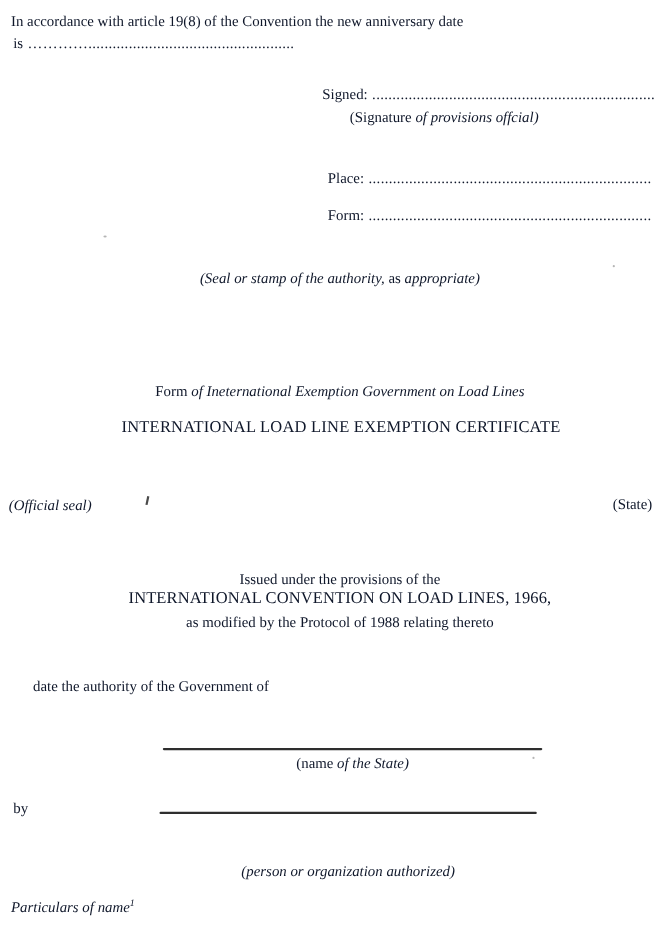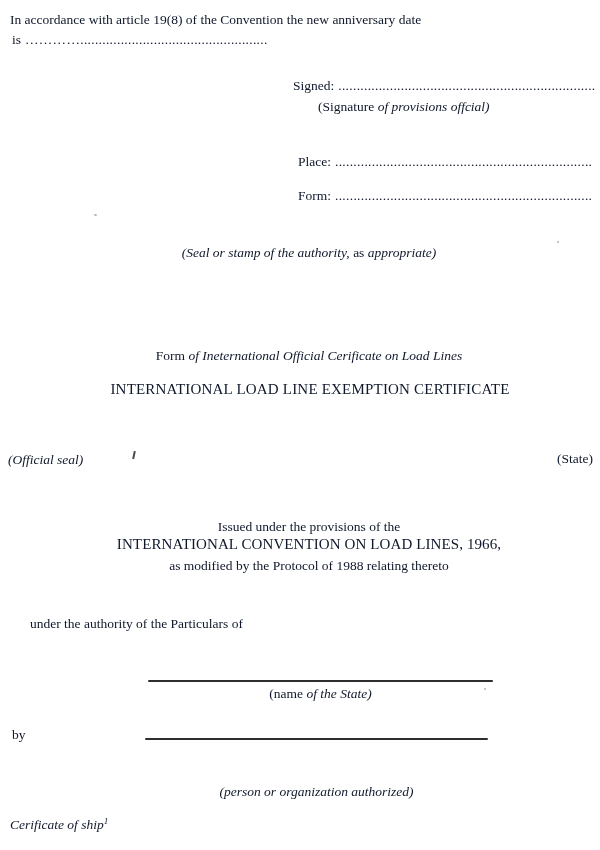--- a/index.html
+++ b/index.html
@@ -84,42 +84,42 @@
   <div class="speck" style="left:484px; top:688px; width:2px; height:2px;"></div>
 
   <div class="abs center" style="left:9px; top:245px; width:600px;">
     <span class="it">(Seal or stamp of the authority,</span>
     <span>as</span>
     <span class="it">appropriate)</span>
   </div>
 
   <div class="abs center" style="left:9px; top:348px; width:600px;">
     <span>Form</span>
-    <span class="it">of Ineternational Official Cerificate on Load Lines</span>
+    <span class="it">of Ineternational Exemption Government on Load Lines</span>
   </div>
 
   <div class="abs center title" style="left:10px; top:381px; width:600px;">INTERNATIONAL LOAD LINE EXEMPTION CERTIFICATE</div>
 
   <div class="abs it" style="left:8px; top:452px;">(Official seal)</div>
   <div class="tick" style="left:133px; top:451px;"></div>
   <div class="abs" style="right:7px; top:451px;">(State)</div>
 
   <div class="abs center" style="left:9px; top:519px; width:600px;">Issued under the provisions of the</div>
   <div class="abs center caps-line" style="left:9px; top:536px; width:600px;">INTERNATIONAL CONVENTION ON LOAD LINES, 1966,</div>
   <div class="abs center" style="left:9px; top:558px; width:600px;">as modified by the Protocol of 1988 relating thereto</div>
 
-  <div class="abs" style="left:30px; top:616px;">under the authority of the Particulars of</div>
+  <div class="abs" style="left:30px; top:616px;">date the authority of the Government of</div>
 
   <div class="rule" style="left:148px; top:680px; width:345px;"></div>
   <div class="abs center" style="left:148px; top:686px; width:345px;">
     <span>(name</span>
     <span class="it">of the State)</span>
   </div>
 
   <div class="abs" style="left:12px; top:727px;">by</div>
   <div class="rule" style="left:145px; top:738px; width:343px;"></div>
   <div class="abs center it" style="left:145px; top:784px; width:343px;">(person or organization authorized)</div>
 
   <div class="abs it" style="left:10px; top:817px;">
-    <span>Cerificate of ship</span><sup class="fn">1</sup>
+    <span>Particulars of name</span><sup class="fn">1</sup>
   </div>
 
 </div>
 
 </body></html>

